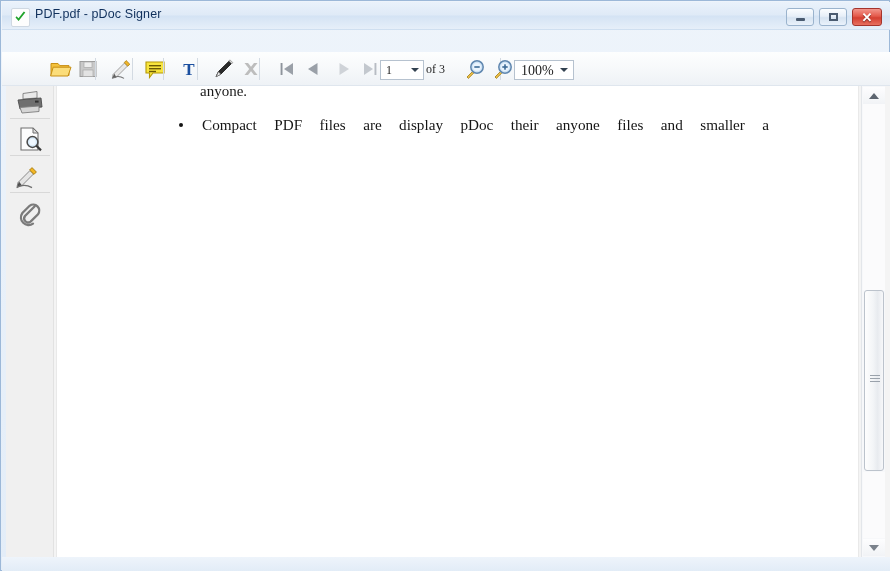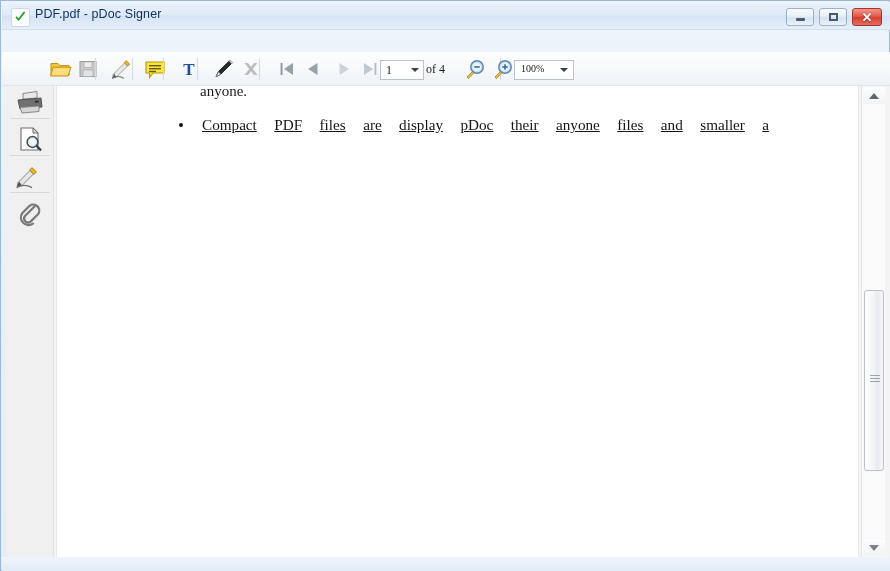--- a/index.html
+++ b/index.html
@@ -141,21 +141,21 @@
     position: absolute; left: 424px; top: 10px;
     font-size: 12px; color: #1c1c1c;
     font-family: "Liberation Serif", serif;
     white-space: nowrap;
   }
   #zoom-combo {
     left: 512px; width: 60px;
     border: 1px solid #b6c2cf;
     background: linear-gradient(to bottom,#ffffff 0%, #ffffff 100%);
   }
-  #zoom-combo .cval { left: 6px; font-size: 10px; }
+  #zoom-combo .cval { left: 6px; font-size: 14px; }
   #zoom-combo .arrow { right: 5px; }
   #zoom-divider { left: 498px; }
 
   
   #leftstrip {
     position: absolute; left: 5px; top: 85px;
     width: 48px; height: 471px;
     background: #f0f0f0;
     border-right: 1px solid #e2e2e2;
     box-sizing: border-box;
@@ -210,21 +210,21 @@
     line-height: 20px;
     color: #151515;
     text-align: justify;
   }
   #doc-bullet .btext .l1 {
     display: block;
     text-align: justify;
     text-align-last: justify;
     white-space: nowrap;
   }
-  #doc-bullet .btext .l1 span { display: inline-block; text-decoration: underline; }
+  #doc-bullet .btext .l1 span { display: inline-block; }
   #doc-bullet .btext .l2 { display: block; }
 
   
   #vscroll {
     position: absolute; left: 860px; top: 85px;
     width: 24px; height: 471px;
     background: #f7f8fa;
     border-left: 1px solid #e3e6ea;
     box-sizing: border-box;
   }
@@ -409,21 +409,21 @@
       <svg width="18" height="18" viewBox="0 0 18 18">
         <path d="M3 3 L3 15 L12 9 Z" fill="#c3c8ce"></path>
         <rect x="13.5" y="3" width="1.9" height="12" fill="#b7bcc3"></rect>
       </svg>
     </div>
 
     <div class="combo" id="page-combo">
       <span class="cval">1</span>
       <span class="arrow"></span>
     </div>
-    <div id="page-of">of 4</div>
+    <div id="page-of">of 3</div>
 
     <div class="sep" id="zoom-divider"></div>
 
     <div class="tbtn" style="left:459px">
       <svg width="22" height="20" viewBox="0 0 22 20">
         <path d="M3 18 L8.6 12.4 L10 13.8 L4.4 19.4 Z" fill="#eec04a" stroke="#a07c12" stroke-width=".8"></path>
         <circle cx="13" cy="8" r="6.2" fill="#cfe3f5" stroke="#5f86ae" stroke-width="1.5"></circle>
         <circle cx="13" cy="8" r="4" fill="#eaf4fd"></circle>
         <rect x="10.3" y="7.2" width="5.4" height="1.6" fill="#3c6a96"></rect>
       </svg>

